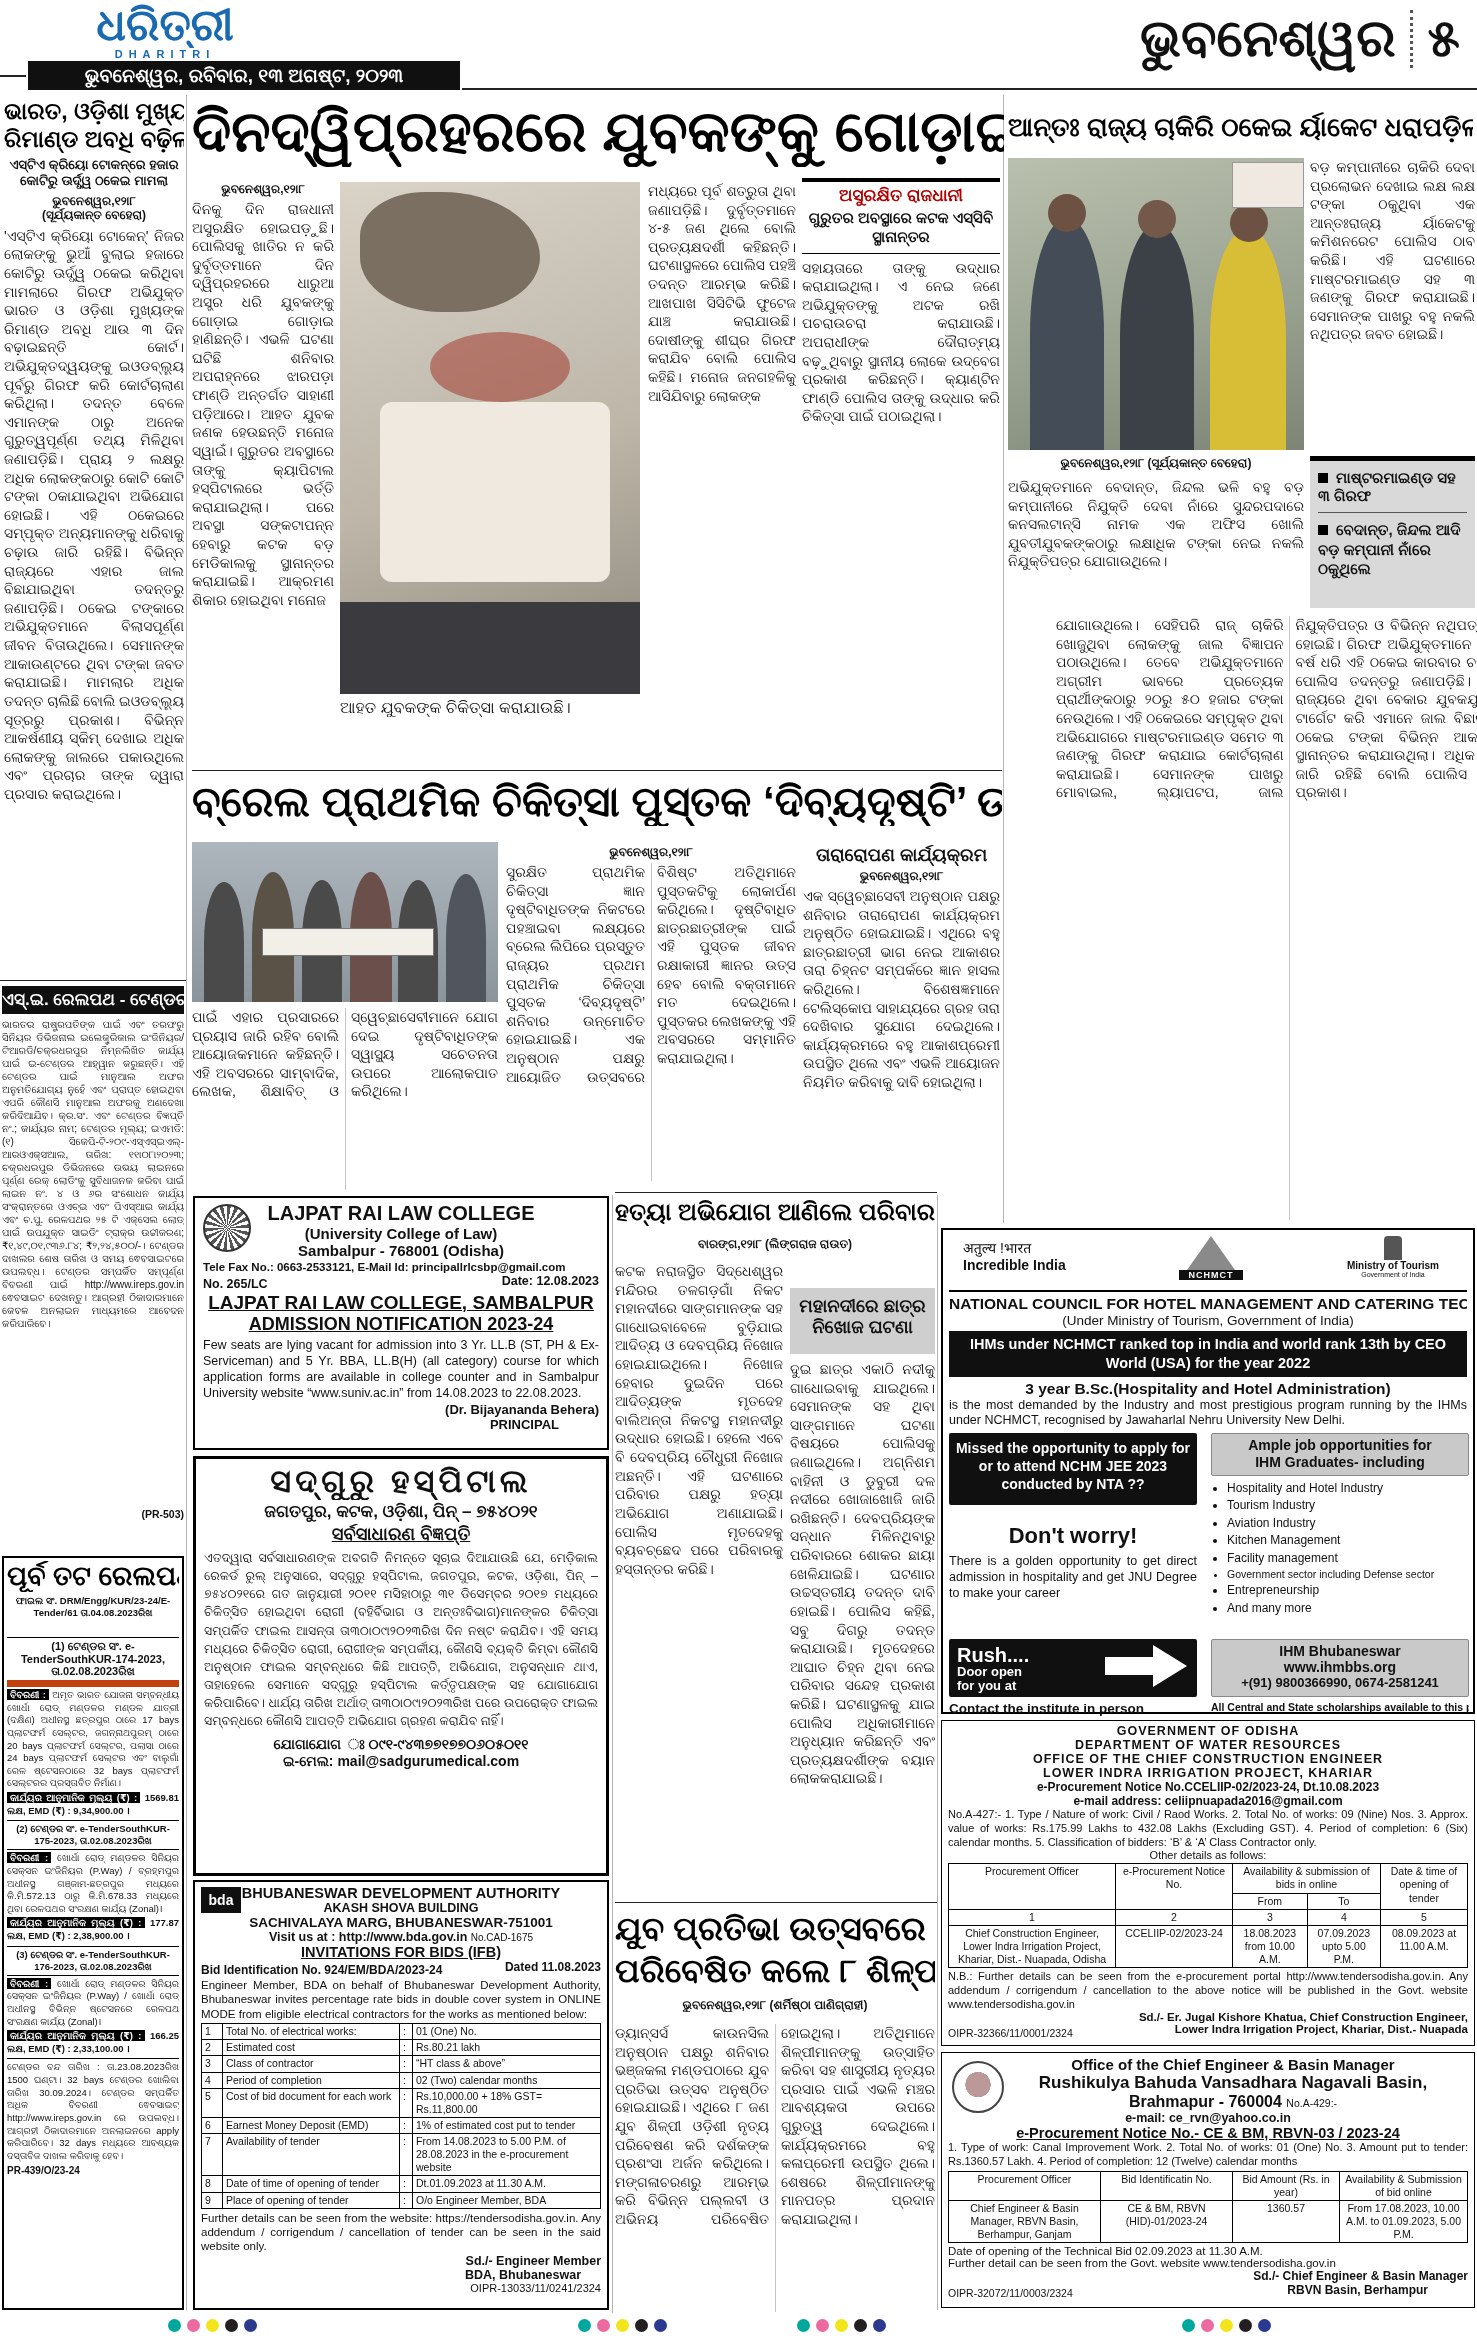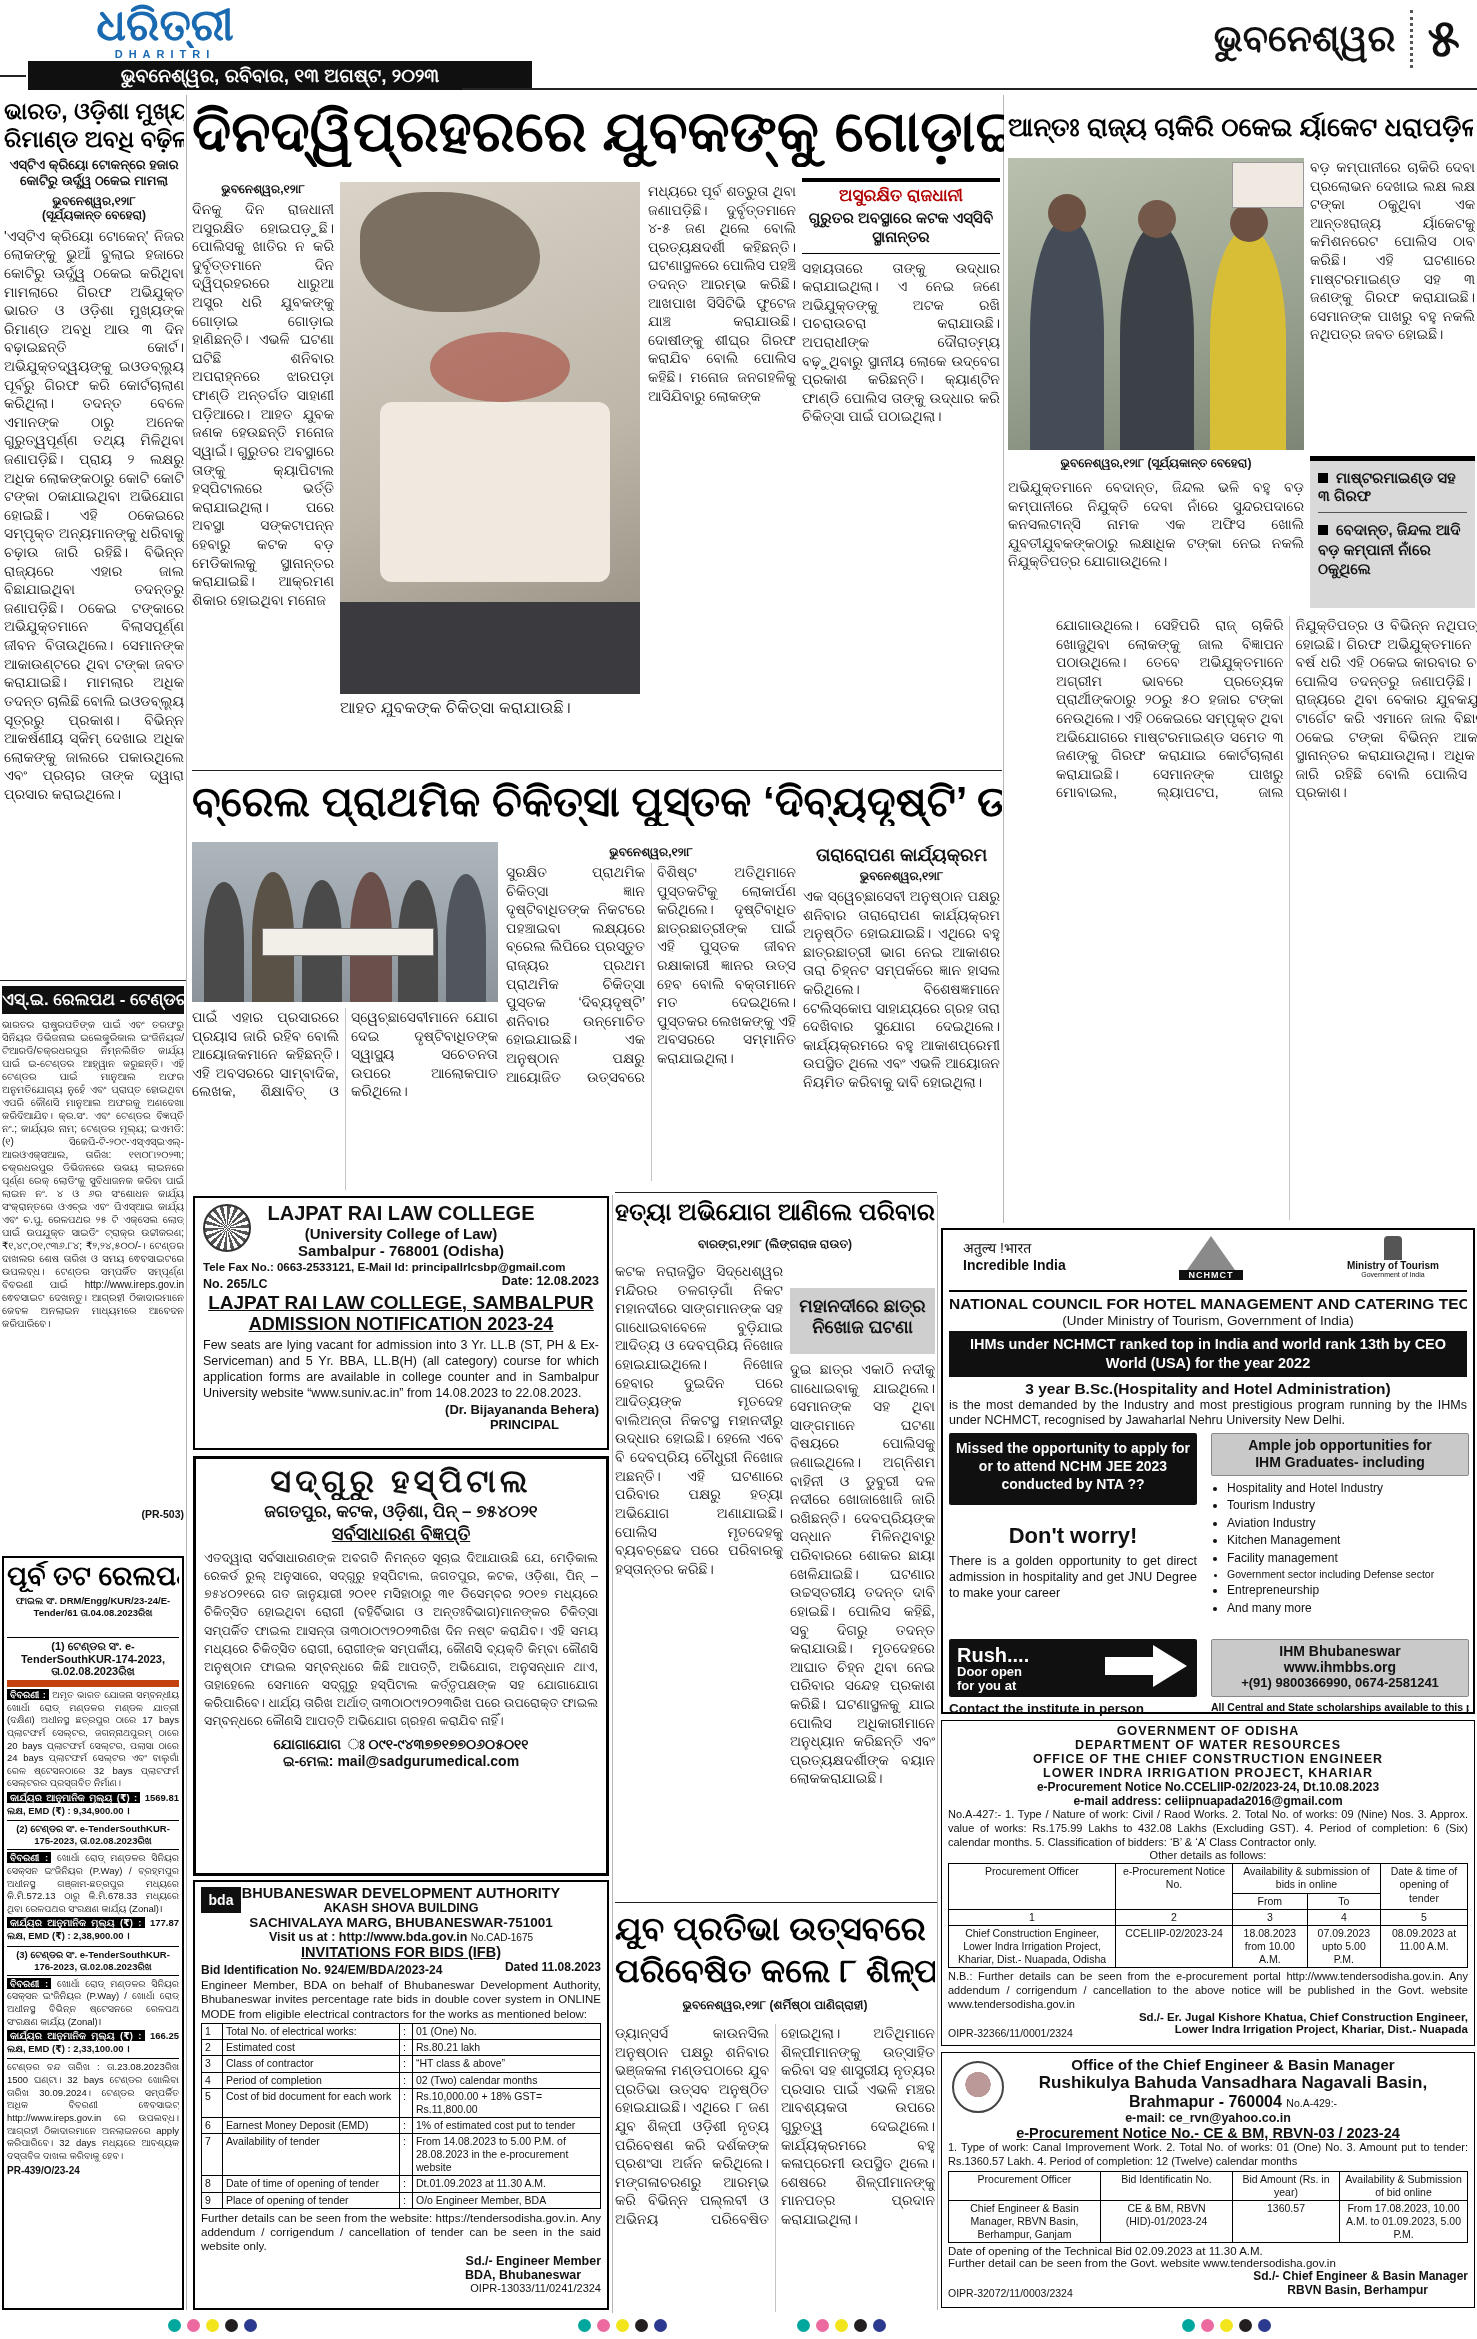--- a/index.html
+++ b/index.html
@@ -36,25 +36,25 @@
 </style>
 </head>
 <body>
 
 <div id="page">
 
   <div class="abs" style="left:60px;top:2px;width:210px;">
     <div class="masthead ctr nw" style="font-size:44px;line-height:1.05;">ଧରିତ୍ରୀ</div>
     <div class="masthead ctr nw" style="font-size:11px;letter-spacing:6px;">DHARITRI</div>
   </div>
-  <div class="abs blackbar ctr b nw" style="left:28px;top:61px;width:504px;height:29px;line-height:29px;font-size:19px;">ଭୁବନେଶ୍ୱର, ରବିବାର, ୧୩ ଅଗଷ୍ଟ, ୨୦୨୩</div>
+  <div class="abs blackbar ctr b nw" style="left:28px;top:61px;width:432px;height:29px;line-height:29px;font-size:19px;">ଭୁବନେଶ୍ୱର, ରବିବାର, ୧୩ ଅଗଷ୍ଟ, ୨୦୨୩</div>
   <div class="hr" style="left:0px;top:75px;width:26px;height:2px;"></div>
   <div class="hr" style="left:462px;top:88px;width:1015px;height:2px;"></div>
   <div class="abs nw" style="left:1040px;top:8px;width:420px;height:78px;text-align:right;">
-    <span class="b" style="font-size:37px;vertical-align:middle;">ଭୁବନେଶ୍ୱର</span>
+    <span class="b" style="font-size:52px;vertical-align:middle;">ଭୁବନେଶ୍ୱର</span>
     <span style="display:inline-block;width:0;height:58px;border-left:3px dotted #555;margin:0 10px;vertical-align:middle;"></span>
     <span class="b" style="font-size:52px;vertical-align:middle;">୫</span>
   </div>
 
   <div class="vr" style="left:186px;top:95px;height:2215px;"></div>
   <div class="vr" style="left:1003px;top:95px;height:1128px;"></div>
   <div class="vr" style="left:612px;top:1195px;height:1118px;"></div>
   <div class="vr" style="left:937px;top:1195px;height:1115px;"></div>
 
   <div class="abs clip" style="left:4px;top:98px;width:180px;height:880px;">

